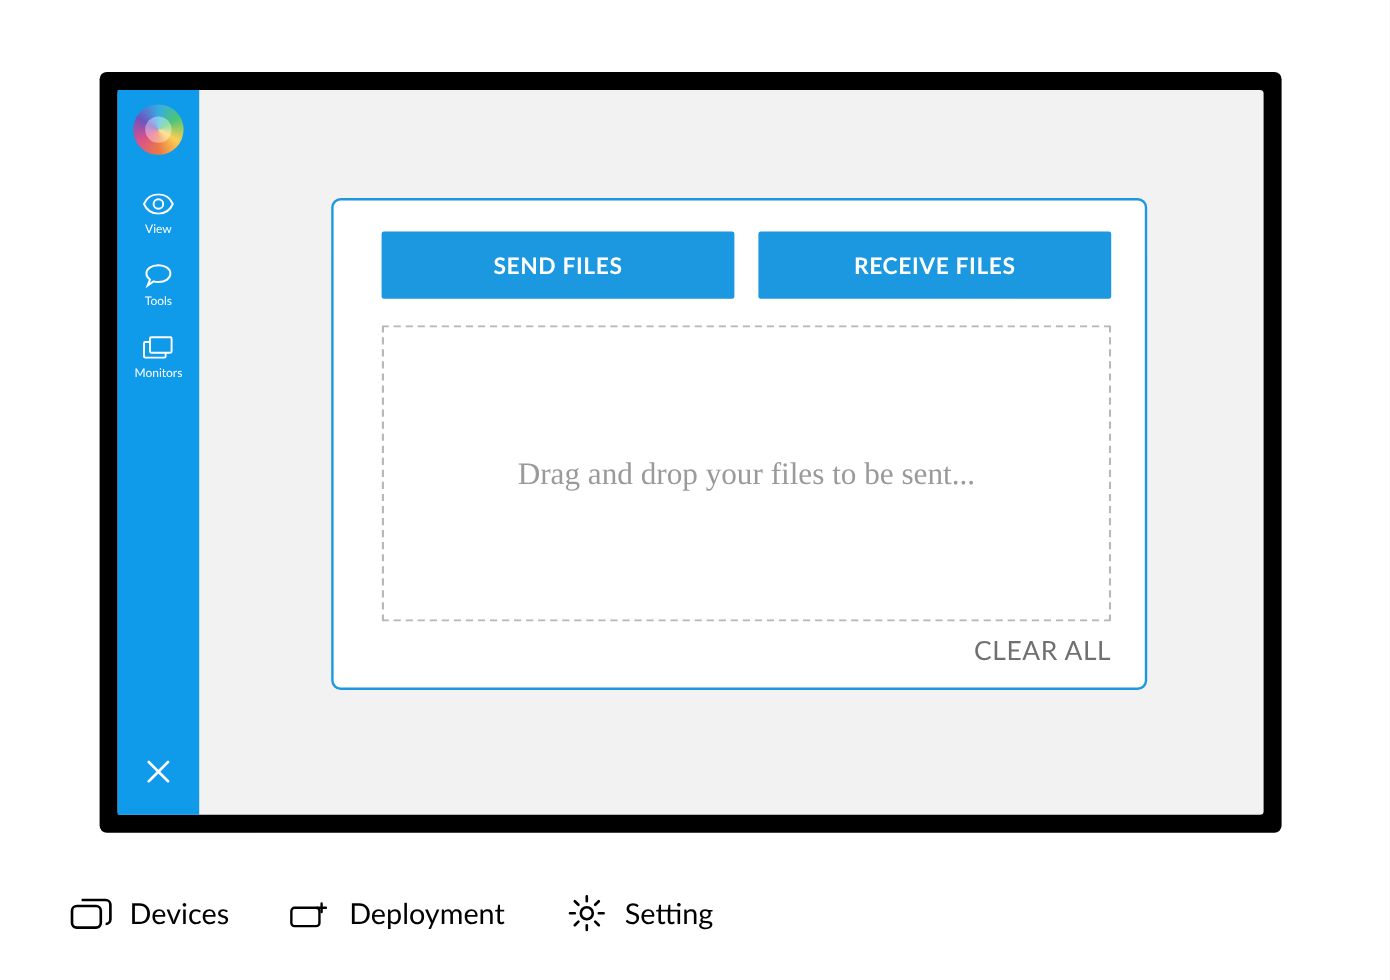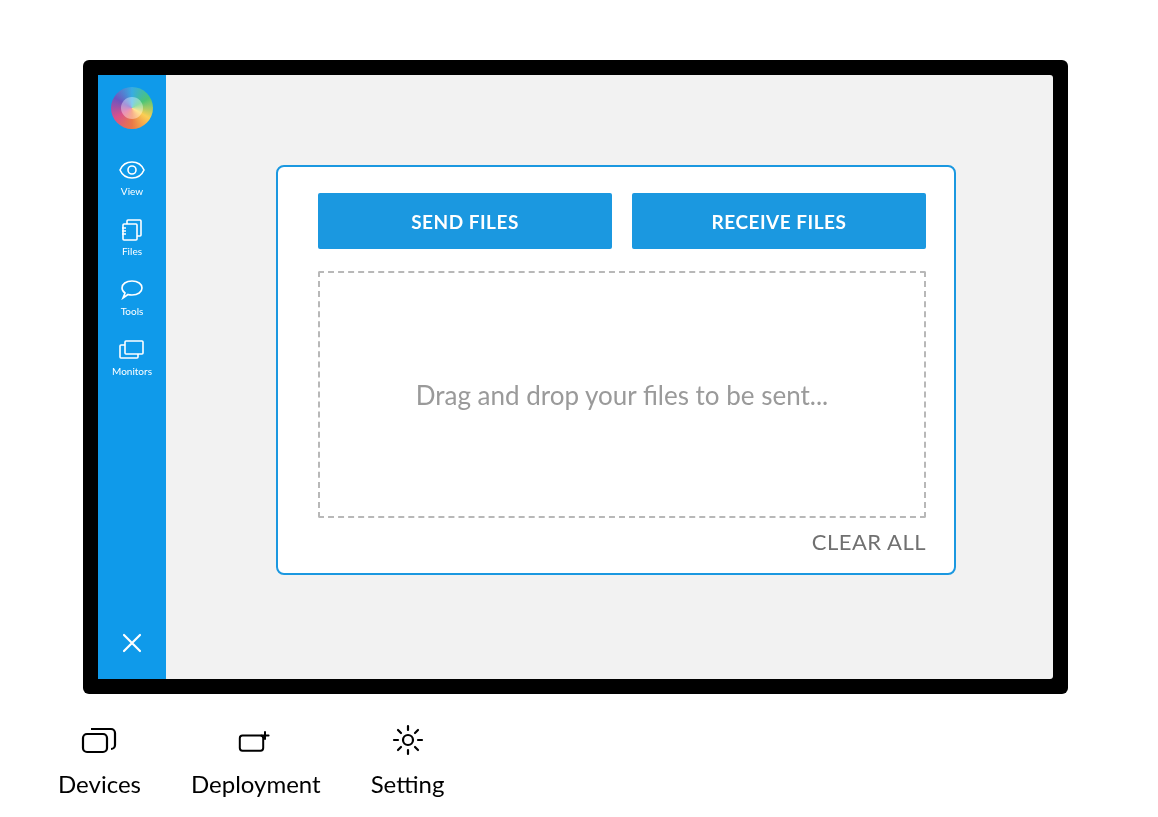--- a/index.html
+++ b/index.html
@@ -91,20 +91,21 @@
     margin-top: 22px;
     flex: 1;
     border: 2px dashed #b8b8b8;
     border-radius: 2px;
     display:flex; align-items:center; justify-content:center;
     color: #9a9a9a;
     font-size: 26px;
     font-weight: 400;
     text-align:center;
     padding: 0 20px;
+    font-family: Liberation Serif, serif;
   }
   .clear-row {
     display:flex; justify-content:flex-end;
     padding-top: 10px;
   }
   .clear-all {
     color: #707070;
     font-size: 22px;
     font-weight: 400;
     letter-spacing: 0.5px;
@@ -119,21 +120,20 @@
     border-radius: 20px;
     display:flex; align-items:center;
     gap: 50px;
     padding: 0 36px;
     box-shadow: 0 0 0 rgba(0,0,0,0);
   }
   .bottom-item {
     display:flex; align-items:center; gap: 14px;
     cursor:pointer;
     color: #000;
-    flex-direction: column;
   }
   .bottom-item .blabel { font-size: 24px; font-weight: 400; }
   .bottom-item .bicon { width: 36px; height: 30px; display:flex; align-items:center; justify-content:center; }
   svg { display:block; }
 </style>
 </head>
 <body>
 
 <div class="stage">
 
@@ -148,30 +148,20 @@
             <svg width="26" height="18" viewBox="0 0 26 18" fill="none" stroke="#fff" stroke-width="1.6">
               <path d="M1 9 C4 2 9 1 13 1 C17 1 22 2 25 9 C22 16 17 17 13 17 C9 17 4 16 1 9 Z"></path>
               <circle cx="13" cy="9" r="4"></circle>
             </svg>
           </span>
           <span class="lbl">View</span>
         </div>
 
 
 
-        <div class="nav-item">
-          <span class="icon">
-            <svg width="24" height="22" viewBox="0 0 24 22" fill="none" stroke="#fff" stroke-width="1.6">
-              <rect x="7" y="1" width="14" height="16" rx="1"></rect>
-              <rect x="3" y="5" width="14" height="16" rx="1" fill="#0f9aea"></rect>
-              <path d="M2 9 L6 9 M2 12 L6 12 M2 15 L6 15" stroke-width="1.4"></path>
-            </svg>
-          </span>
-          <span class="lbl">Files</span>
-        </div>
 
         <div class="nav-item">
           <span class="icon">
             <svg width="24" height="20" viewBox="0 0 24 20" fill="none" stroke="#fff" stroke-width="1.6">
               <path d="M2 8 C2 4 6 1 12 1 C18 1 22 4 22 8 C22 12 18 15 12 15 C10.5 15 9 14.8 8 14.5 L3 18 L5 13 C3 11.6 2 9.9 2 8 Z"></path>
             </svg>
           </span>
           <span class="lbl">Tools</span>
         </div>
 

